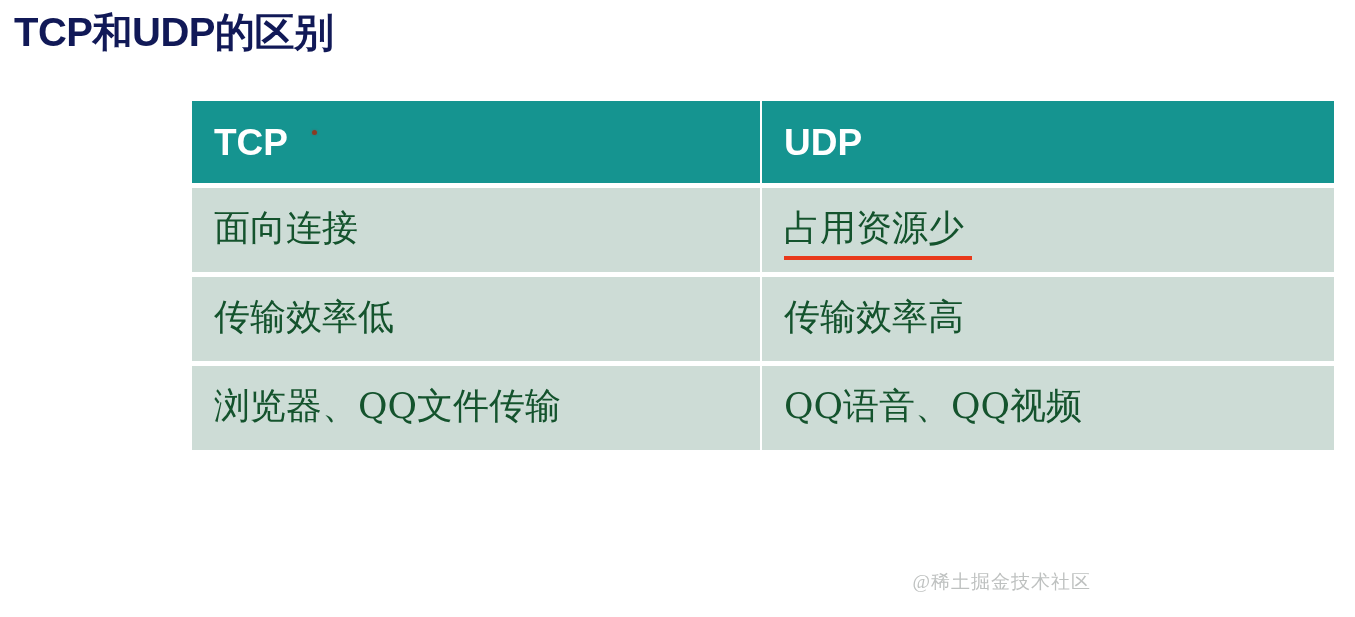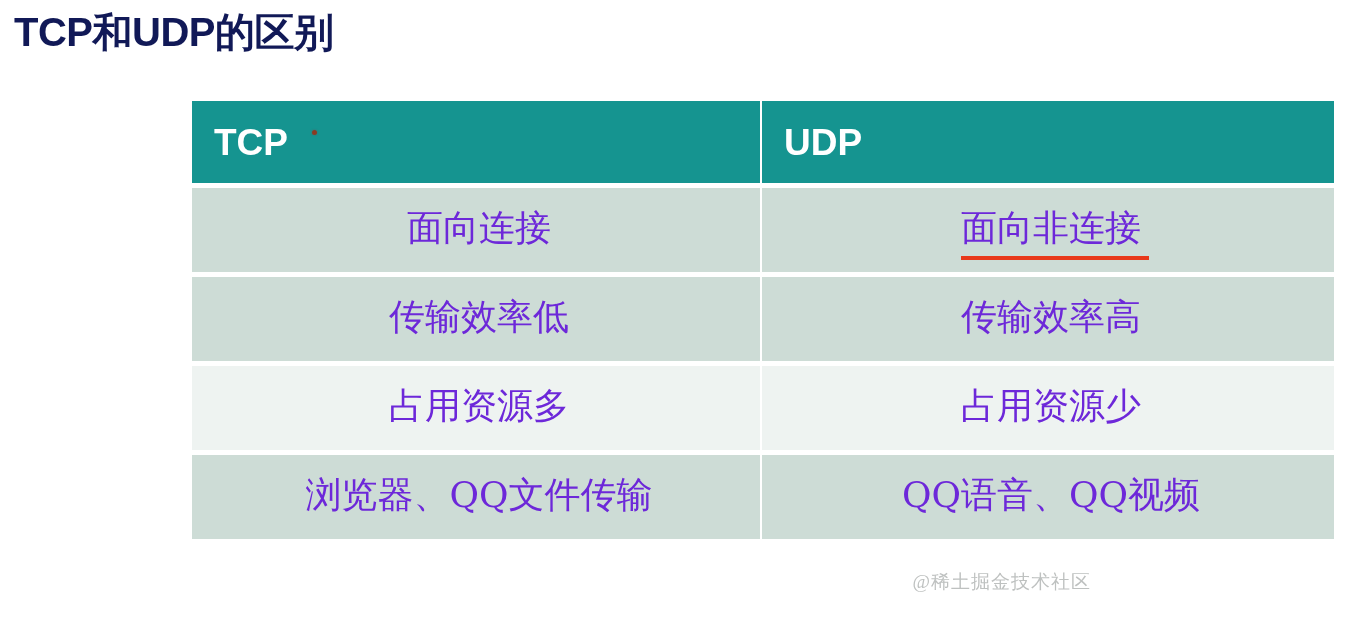--- a/index.html
+++ b/index.html
@@ -83,22 +83,22 @@
     border-radius: 50%;
     background: #8a3b22;
     box-shadow: 0 0 1px 1px rgba(60,120,120,0.5);
   }
 
   
   .body-cell {
     height: 78px;
     font-family: "DejaVu Serif", "Liberation Serif", serif;
     font-size: 36px;
-    color: #6d28d9;
-    text-align: center;
+    color: #14532d;
+    text-align: left;
     padding-left: 22px !important;
     box-sizing: border-box;
     white-space: nowrap;
   }
 
   .row-shade-a .body-cell { background: #cddcd6; }
   .row-shade-b .body-cell { background: #eef3f1; }
 
   .cell-text {
     display: inline-block;
@@ -152,42 +152,34 @@
         </th>
       </tr>
     </thead>
     <tbody>
 
       <tr class="row-shade-a">
         <td class="body-cell">
           <span class="cell-text">面向连接</span>
         </td>
         <td class="body-cell">
-          <span class="cell-text underlined">面向非连接</span>
+          <span class="cell-text underlined">占用资源少</span>
         </td>
       </tr>
 
 
       <tr class="row-shade-a">
         <td class="body-cell">
           <span class="cell-text">传输效率低</span>
         </td>
         <td class="body-cell">
           <span class="cell-text">传输效率高</span>
         </td>
       </tr>
 
-      <tr class="row-shade-b">
-        <td class="body-cell">
-          <span class="cell-text">占用资源多</span>
-        </td>
-        <td class="body-cell">
-          <span class="cell-text">占用资源少</span>
-        </td>
-      </tr>
 
       <tr class="row-shade-a">
         <td class="body-cell">
           <span class="cell-text">浏览器、QQ文件传输</span>
         </td>
         <td class="body-cell">
           <span class="cell-text">QQ语音、QQ视频</span>
         </td>
       </tr>
 

